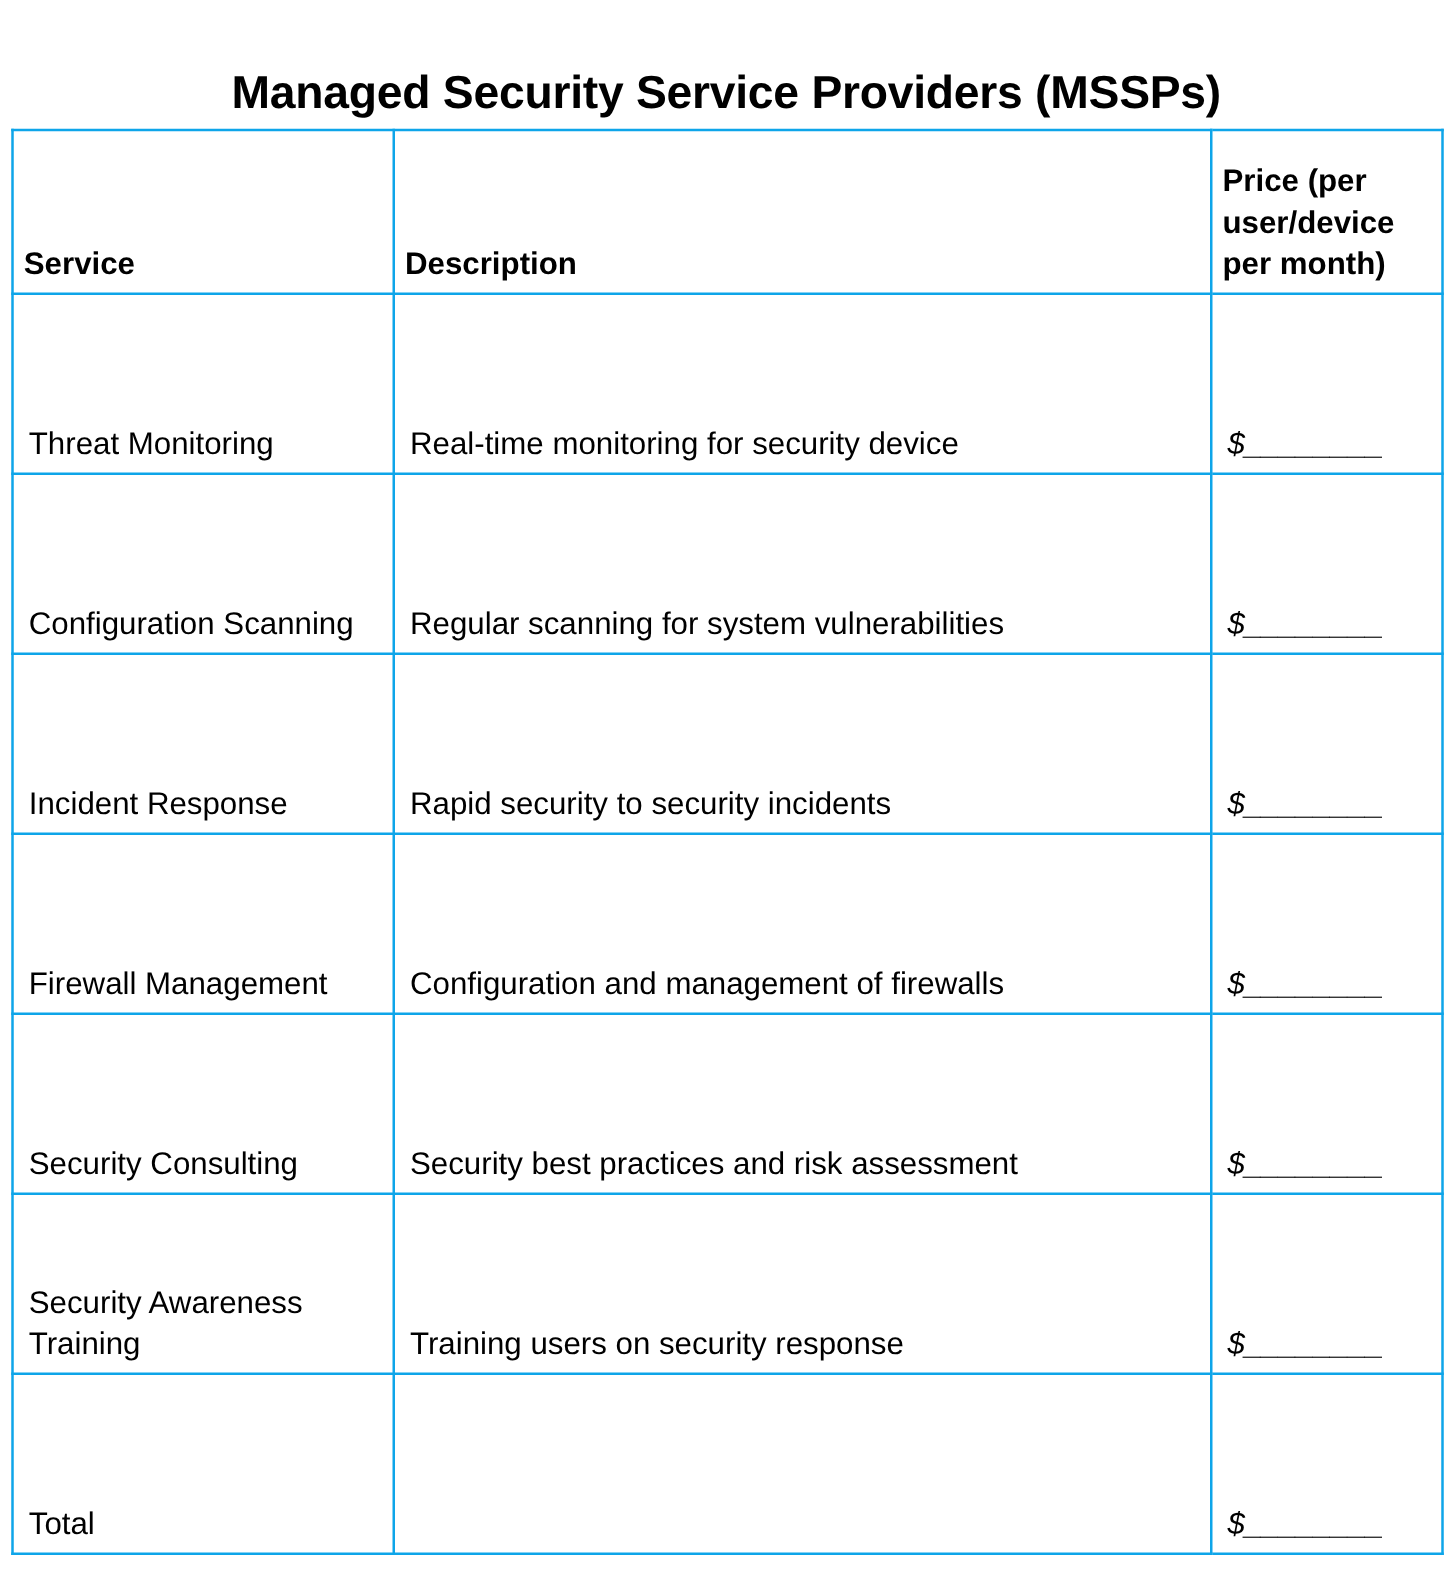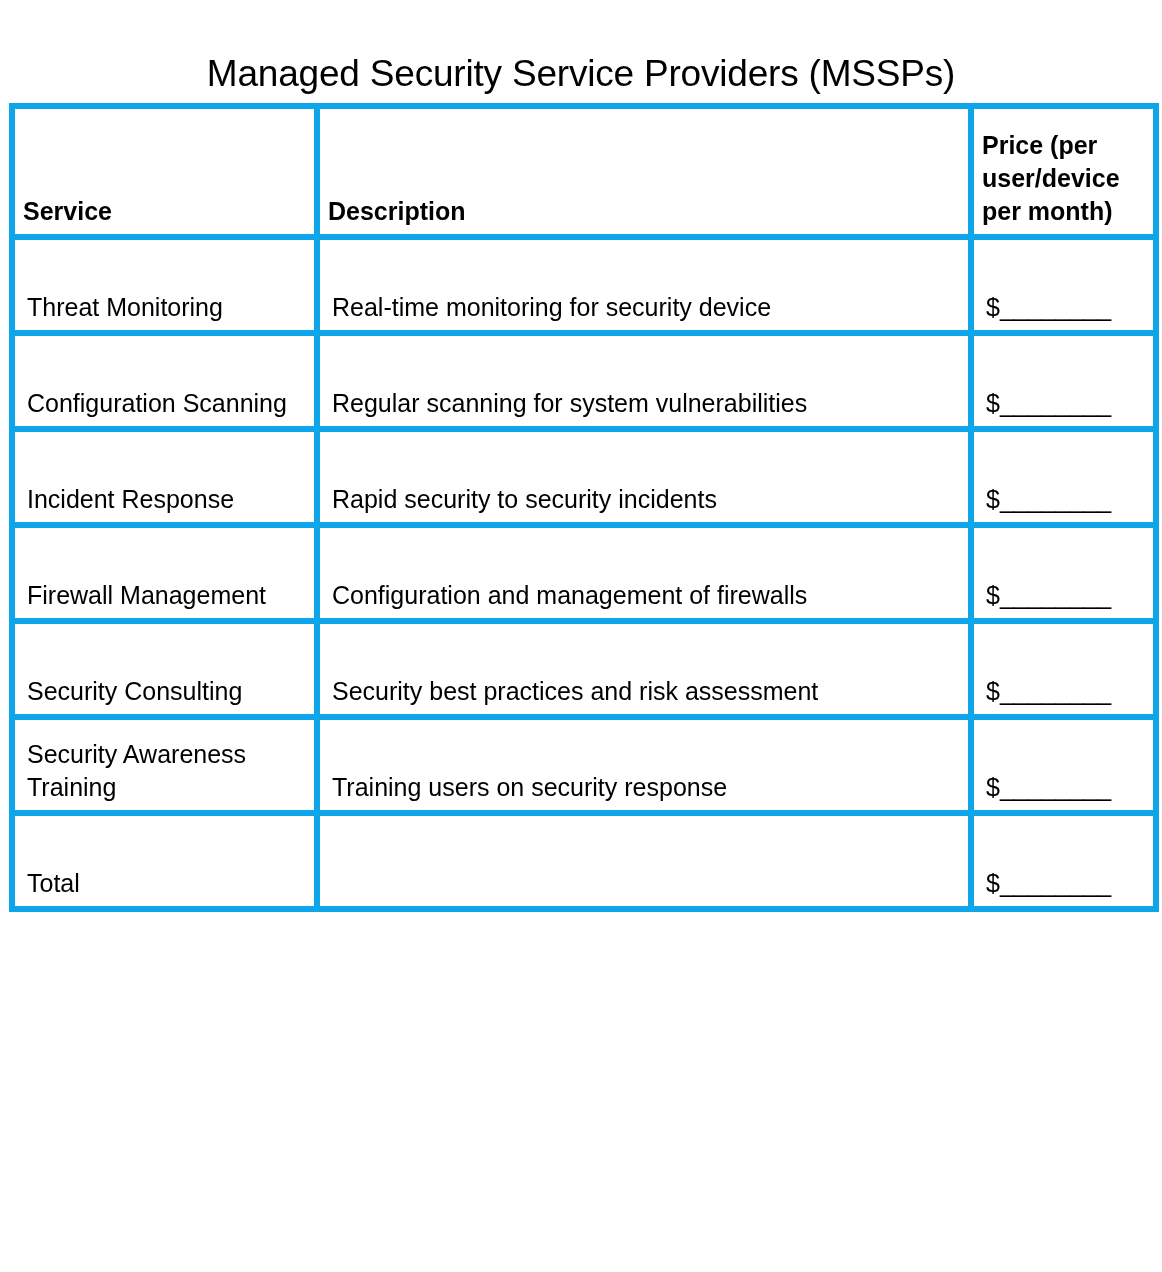--- a/index.html
+++ b/index.html
@@ -26,21 +26,21 @@
   }
 
   
   .doc-title {
     position: absolute;
     left: 0;
     top: 26px;
     width: 1162px;
     text-align: center;
     font-size: 37px;
-    font-weight: 400;
+    font-weight: 700;
     line-height: 46px;
     letter-spacing: -0.2px;
     color: #000000;
     white-space: nowrap;
   }
 
   
   .table-wrap {
     position: absolute;
     left: 9px;
@@ -54,48 +54,49 @@
     width: 1144px;
     background: #ffffff;
   }
 
   table.price-table col.c-service      { width: 305px; }
   table.price-table col.c-description  { width: 654px; }
   table.price-table col.c-price        { width: 185px; }
 
   table.price-table th,
   table.price-table td {
-    border: 6px solid #0ea5e9;
+    border: 2px solid #0ea5e9;
     padding: 0 8px 6px 8px;
     vertical-align: bottom;
     text-align: left;
     font-size: 25px;
     line-height: 33px;
     font-weight: 400;
     color: #000000;
     box-sizing: border-box;
     word-wrap: break-word;
     overflow-wrap: break-word;
   }
 
   table.price-table thead th {
     font-weight: 700;
     height: 131px;
   }
 
   table.price-table tbody td {
-    height: 96px;
+    height: 144px;
     padding-left: 12px;
   }
 
   
   .price-blank {
     display: inline;
     white-space: pre;
     letter-spacing: 0px;
+    font-style: italic;
   }
 </style>
 </head>
 <body>
 
 <div id="page">
 
   <h1 class="doc-title">Managed Security Service Providers (MSSPs)</h1>
 
   <div class="table-wrap">

